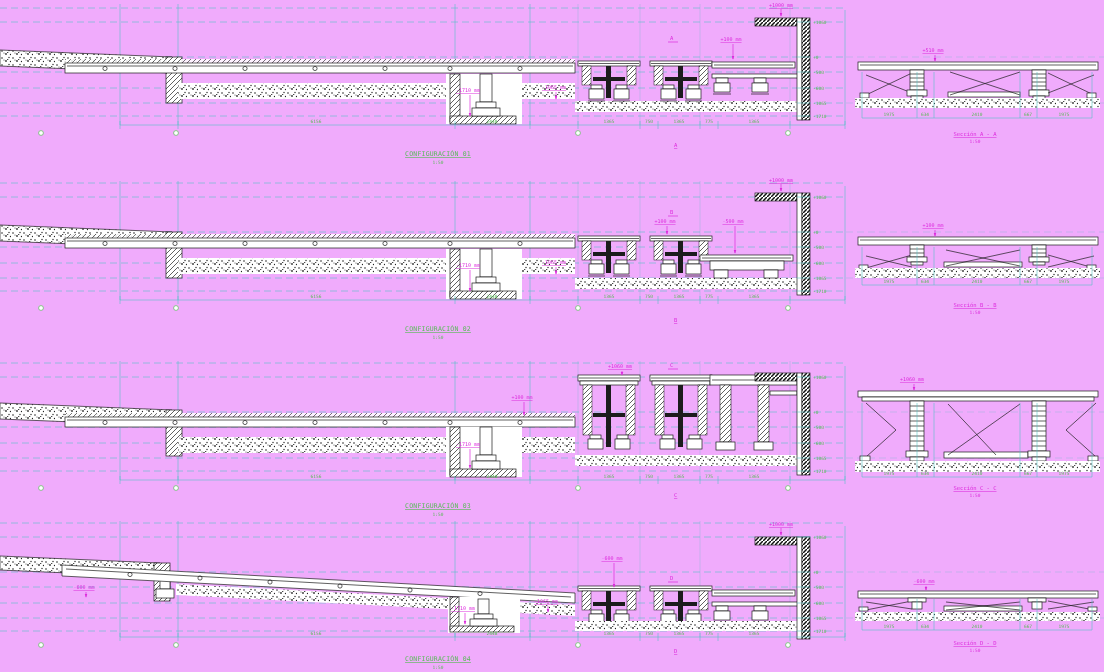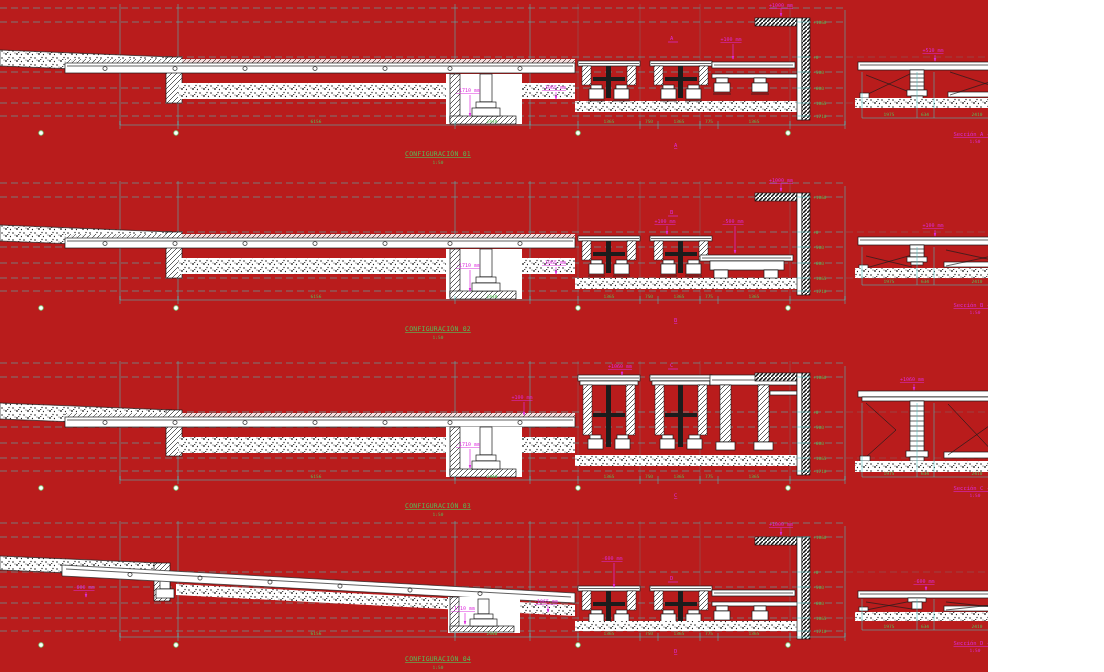--- a/index.html
+++ b/index.html
@@ -1,16 +1,16 @@
 <!DOCTYPE html>
 <html><head>
 <meta charset="utf-8">
 <style>
   html,body{margin:0;padding:0;background:#ffffff;}
-  .stage{position:relative;width:988px;height:672px;background:#b91c1c;overflow:hidden;}
+  .stage{position:relative;width:1104px;height:672px;background:#f0abfc;overflow:hidden;}
   svg{display:block;}
   text{font-family:"DejaVu Sans Mono","Liberation Mono",monospace;}
   .k{fill:#fff;stroke:#1c1c1c;stroke-width:.7;}
   .kd{fill:#1c1c1c;}
   .ln{fill:none;stroke:#1c1c1c;stroke-width:.7;}
   .hz{fill:none;stroke:#49c3c3;stroke-width:.55;}
   .hzd{stroke-dasharray:7 4;}
   .fade{opacity:.45;}
   .dim{stroke:#49c3c3;stroke-width:.55;fill:none;}
   .tg{fill:#58bb58;font-size:5px;}

